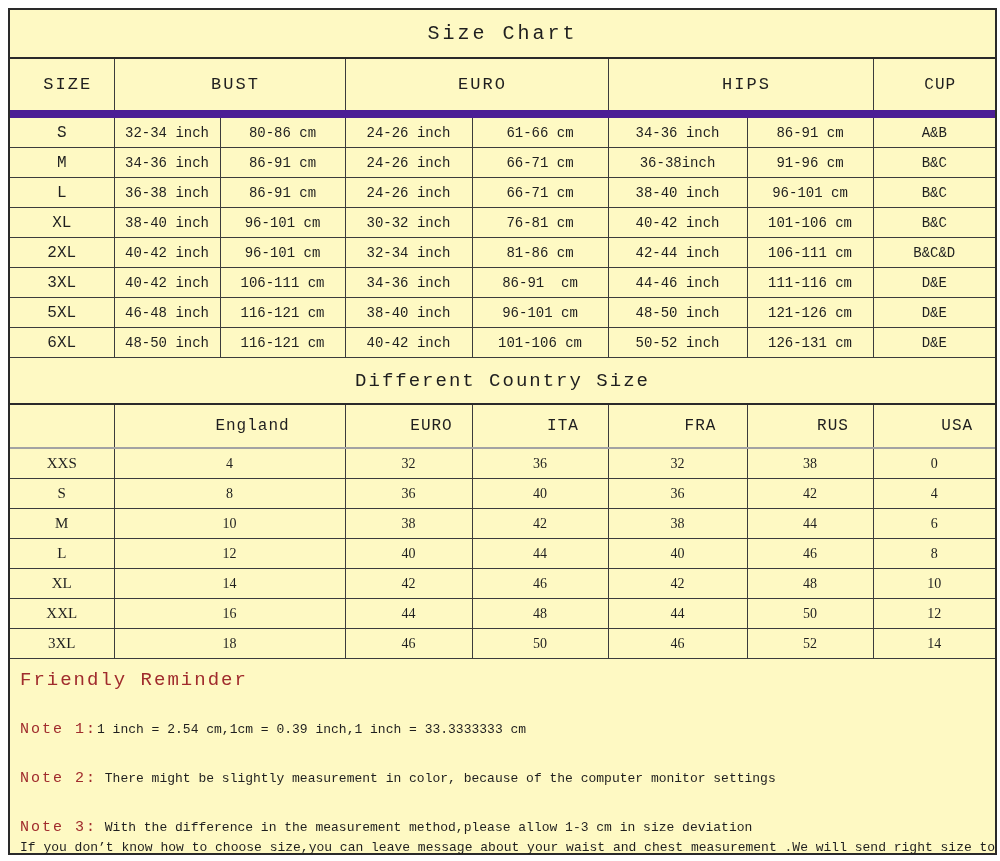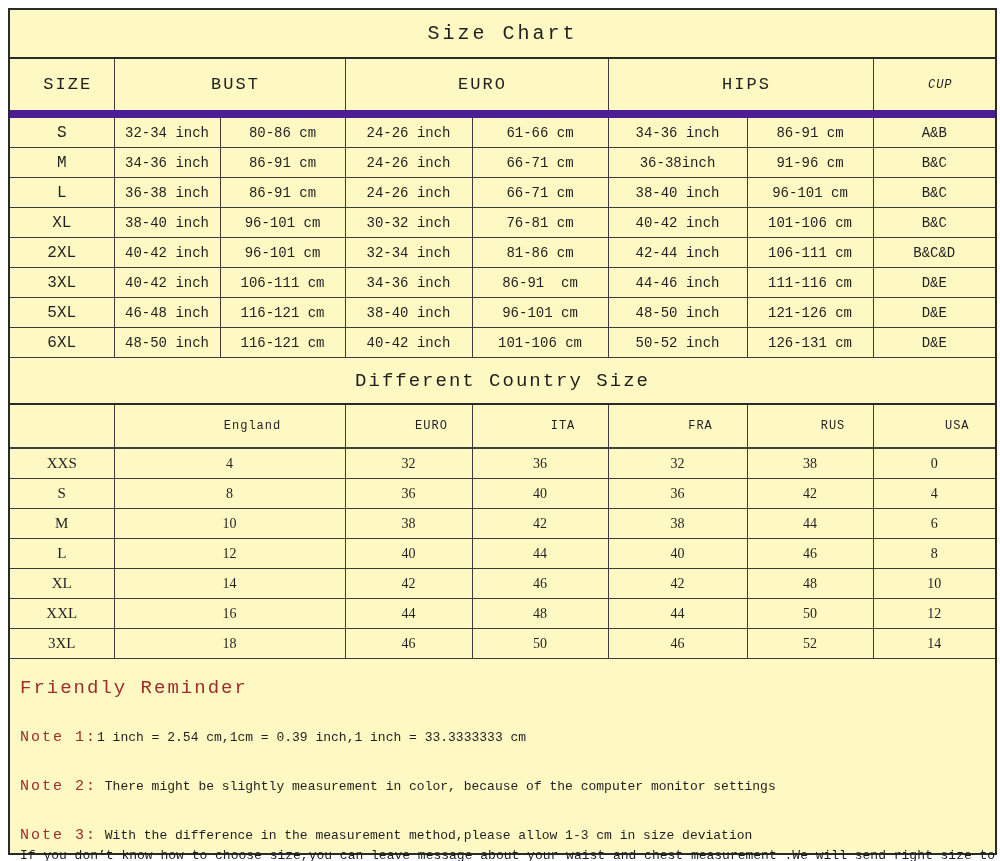--- a/index.html
+++ b/index.html
@@ -48,55 +48,54 @@
     border-bottom: 2px solid #2a2a2a;
   }
   tr.t1-head td {
     height: 51px;
     font-size: 17px;
     letter-spacing: 2px;
     border-bottom: 8px solid #4c1d95;
     padding-left: 12px;
   }
   tr.t1-head td.cup-head {
-    font-size: 12px;
+    font-size: 16px;
     letter-spacing: 1px;
-    font-style: italic;
   }
   tbody.t1-body td { height: 29px; }
   tbody.t1-body td.rowlabel { font-size: 16px; }
 
   tr.t2-title td {
     height: 45px;
     font-size: 19px;
     letter-spacing: 2px;
     border-bottom: 2px solid #2a2a2a;
   }
   tr.t2-head td {
     height: 42px;
-    font-size: 12px;
+    font-size: 16px;
     letter-spacing: 1px;
-    border-bottom: 2px solid #404040;
+    border-bottom: 2px solid #a3a3a3;
     padding-left: 46px;
   }
   tbody.t2-body td { height: 29px; font-family: Liberation Serif, serif; }
   tbody.t2-body td.rowlabel { font-size: 15px; }
 
   tr.notes-row td {
     height: 142px;
     text-align: left;
     vertical-align: top;
     padding: 4px 10px;
     white-space: normal;
   }
   .fr-title {
     color: #a02c2d;
     font-size: 19px;
     letter-spacing: 2px;
-    margin: 14px 0 4px 0;
+    margin: 6px 0 4px 0;
   }
   .note-line {
     font-size: 13px;
     line-height: 21px;
     white-space: pre;
     margin-top: 28px;
   }
   .note-label {
     color: #a02c2d;
     font-size: 15px;

